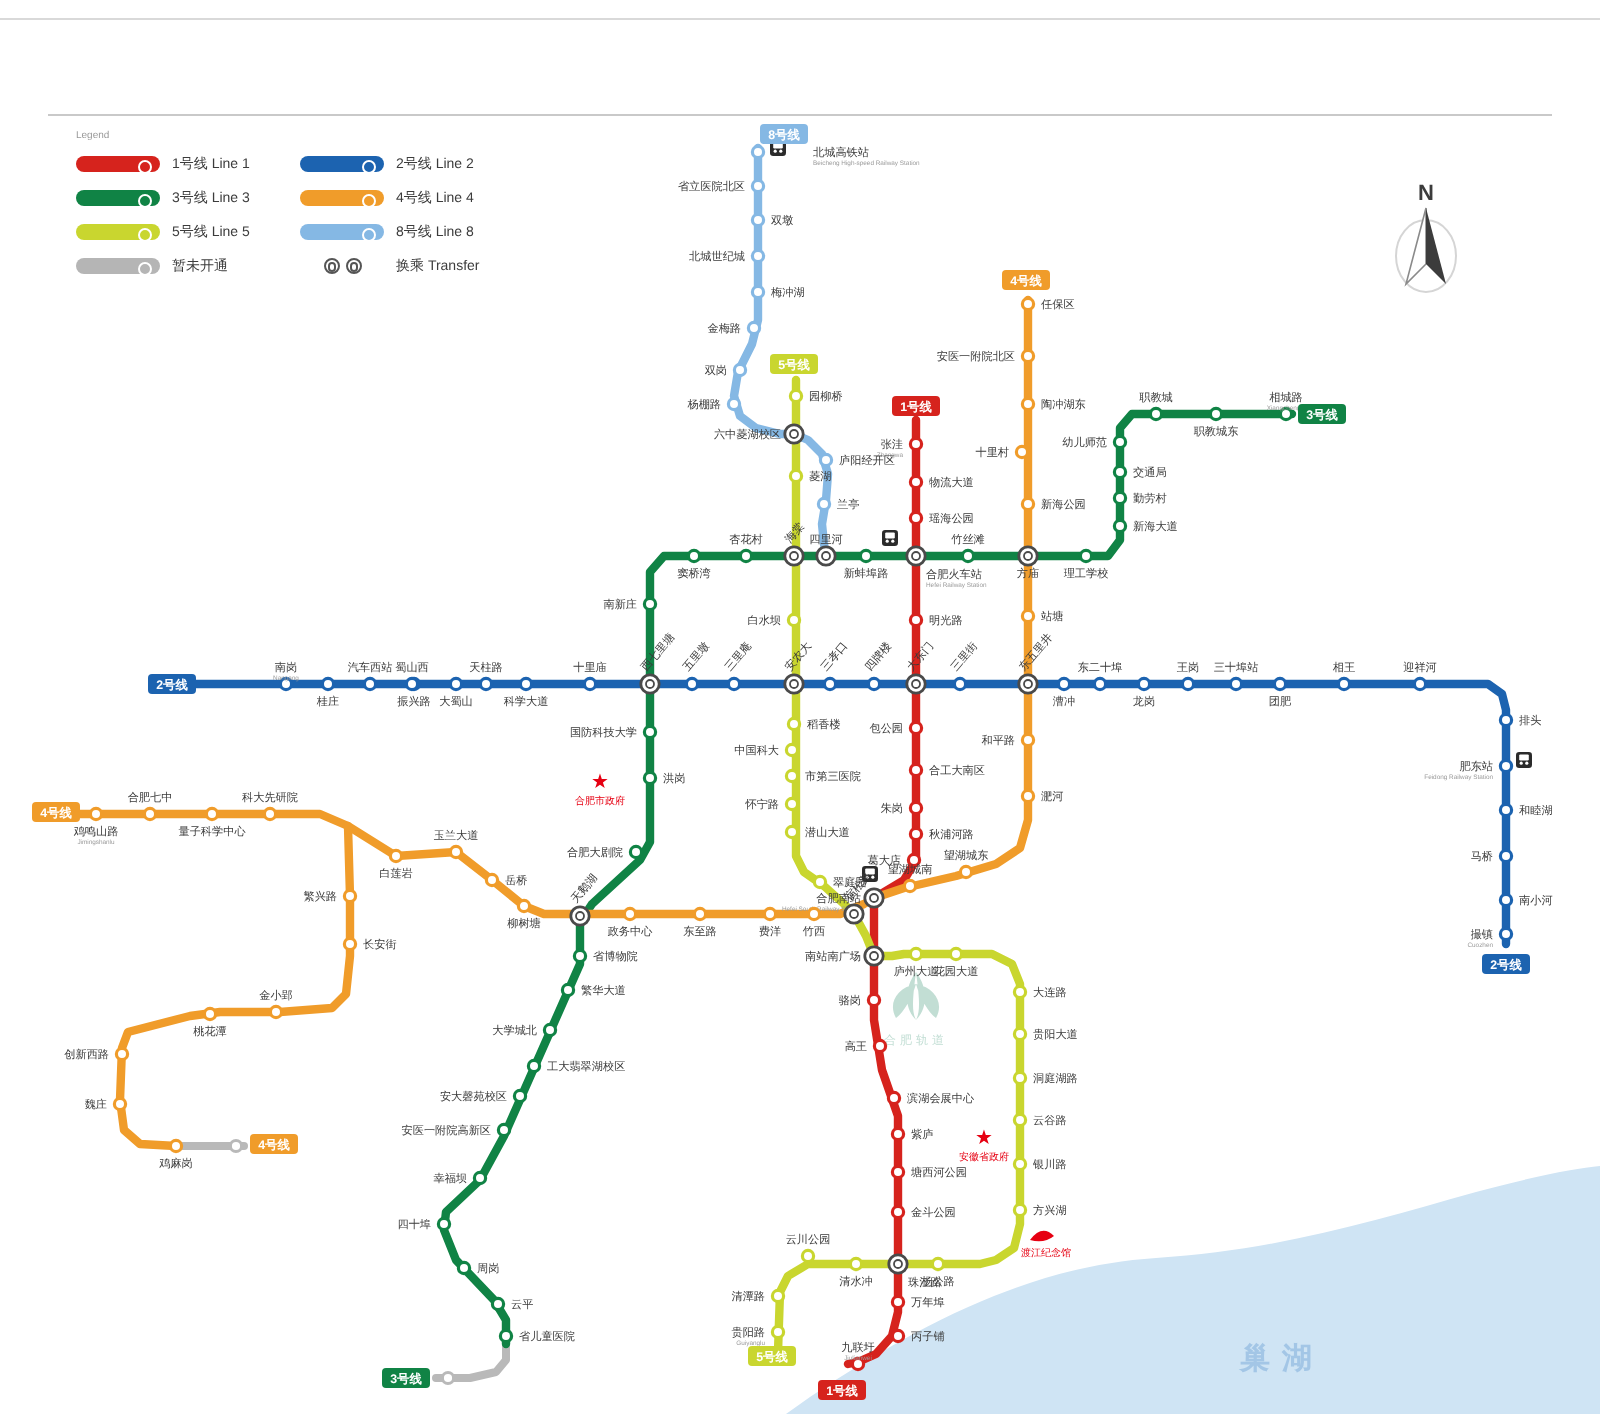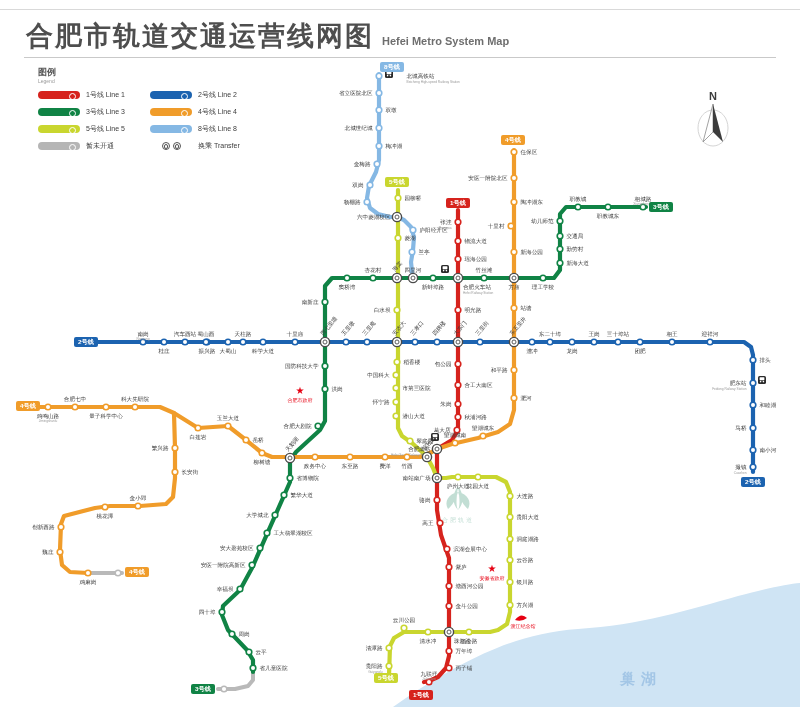--- a/index.html
+++ b/index.html
@@ -25,27 +25,23 @@
   .ring-icon:after{content:"";position:absolute;left:1px;top:1px;width:2.5px;height:2.5px;
                    border-radius:50%;border:1px solid #555;}
   svg text{font-family:"Liberation Sans","DejaVu Sans",sans-serif;}
 </style>
 </head>
 <body>
 
 <div class="frame">
   <div class="topline"></div>
 
-  <div class="header">
-    <span class="title-zh">合肥市轨道交通运营线网图</span><span class="title-en">Hefei Metro System Map</span>
-  </div>
   <div class="divider"></div>
 
   <div class="legend">
-    <div class="legend-title">图例</div>
     <div class="legend-sub">Legend</div>
     <div class="legend-grid" id="legend-grid">
         <div class="legend-item">
           <span class="pill" style="background:#d6231d">
             <span class="ring"></span>
           </span>
       <span class="legend-label">1号线  Line 1</span>
         </div>
         <div class="legend-item">
           <span class="pill" style="background:#1c63b0">

